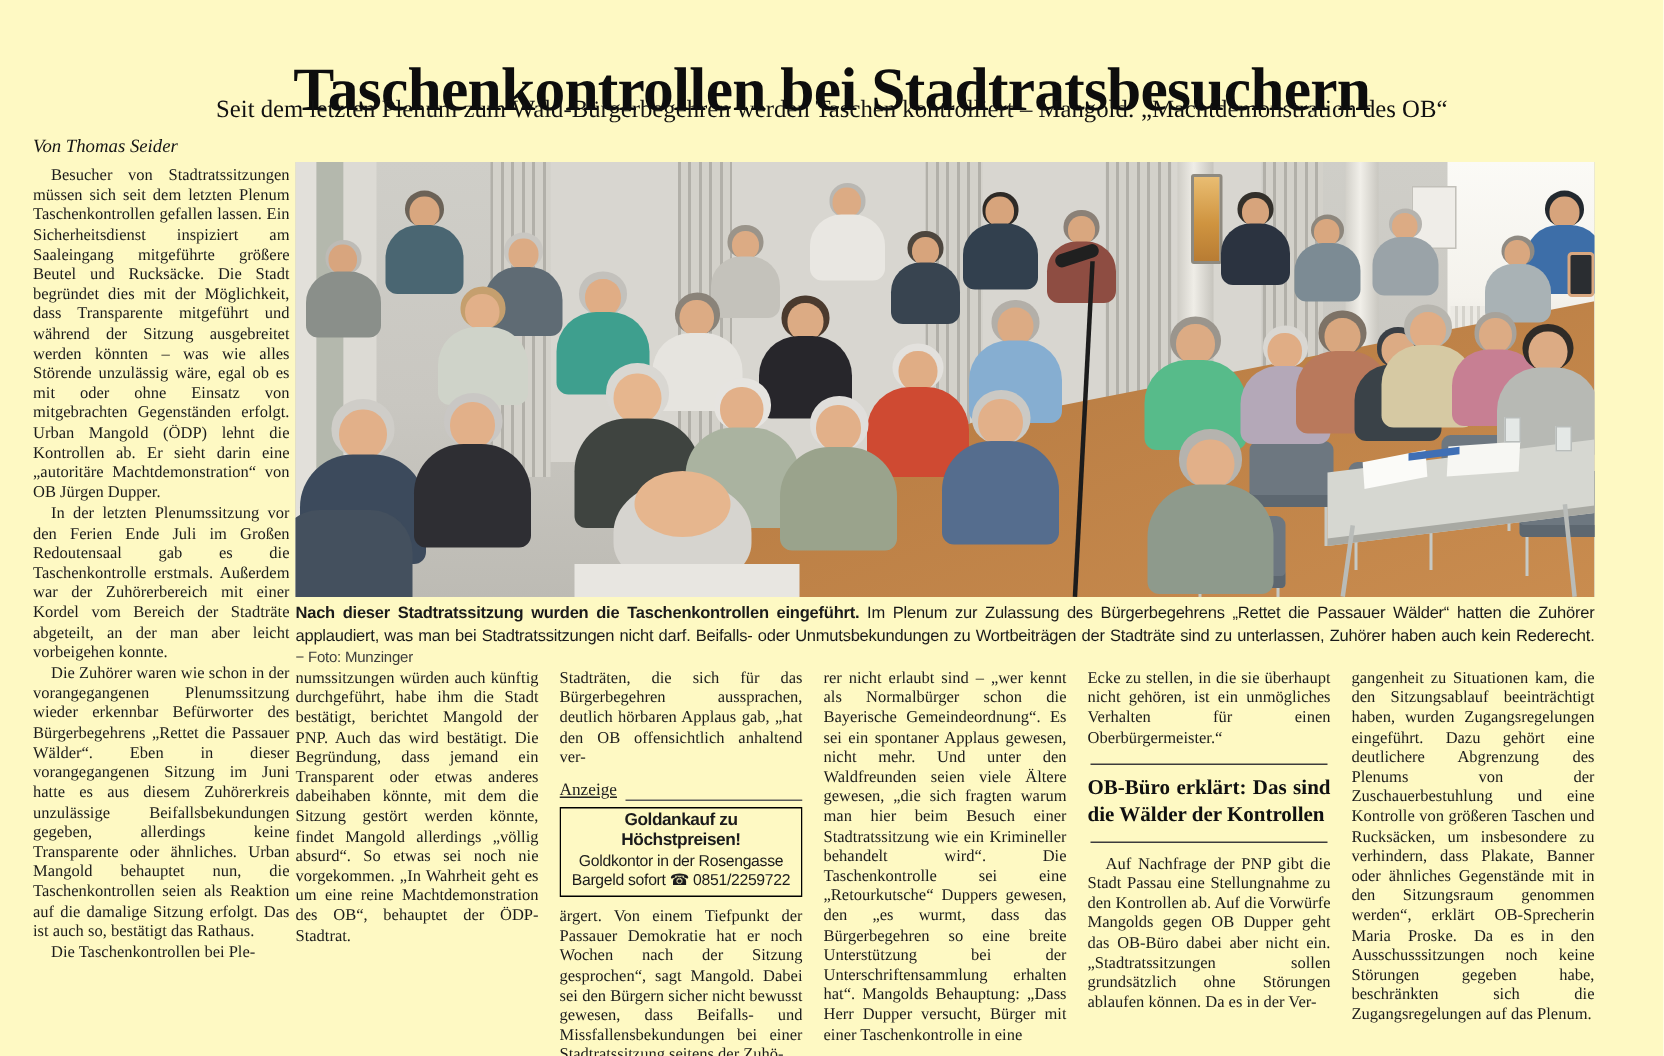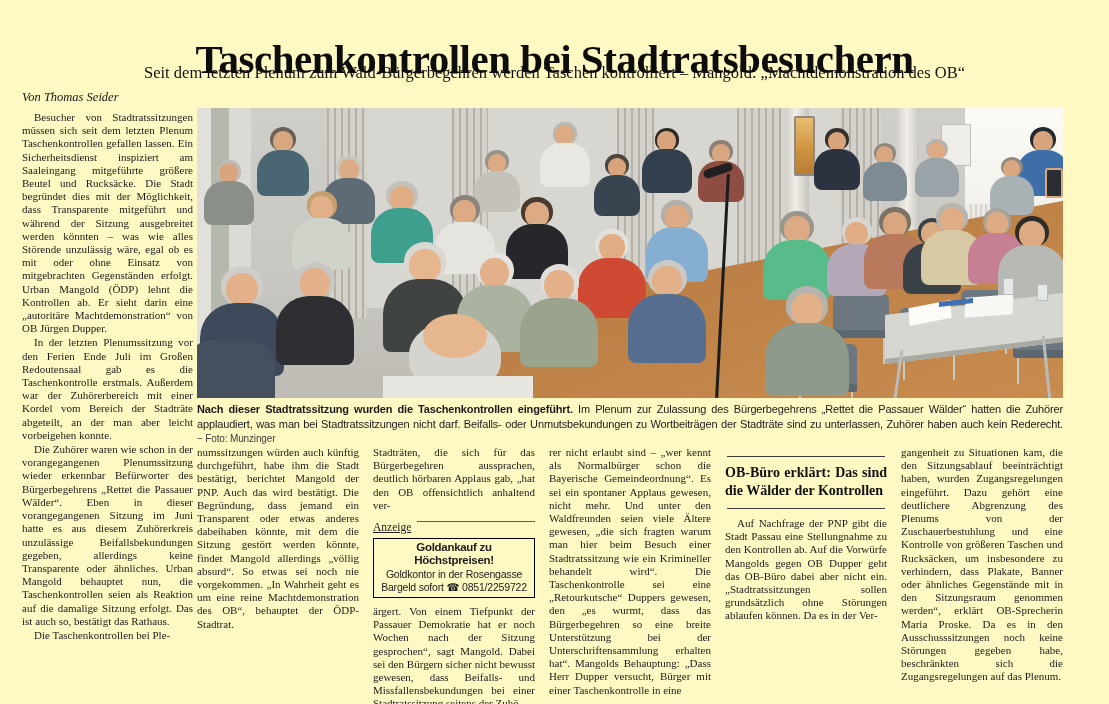--- a/index.html
+++ b/index.html
@@ -18,21 +18,21 @@
   .coltext p{margin:0;text-indent:12px;}
   .coltext p.noind{text-indent:0;}
   .coltext p + p{margin-top:1px;}
   #col1{position:absolute;left:22px;top:111px;width:171px;height:592px;overflow:hidden;}
   .bottomcols{position:absolute;left:197px;top:446px;width:866px;height:258px;
               display:flex;gap:14px;}
   .bcol{flex:1 1 0;overflow:hidden;}
 
   
   .adwrap{margin:9px 0 7px 0;}
-  .adlabel{display:flex;align-items:flex-start;gap:6px;font-size:11.5px;color:#222;text-decoration:underline;}
+  .adlabel{display:flex;align-items:flex-end;gap:6px;font-size:11.5px;color:#222;text-decoration:underline;}
   .adlabel .rule{flex:1;border-top:1px solid #5a5a5a;height:0;}
   .adbox{margin-top:4px;border:1.5px solid #000;padding:2px 2px 3px 2px;text-align:center;
          font-family:"Liberation Sans", sans-serif;}
   .adbox .l1{font-size:11.5px;font-weight:bold;letter-spacing:-0.3px;}
   .adbox .l2,.adbox .l3{font-size:10.5px;letter-spacing:-0.2px;}
 
   
   .subsec{margin:10px 0 8px 0;}
   .subsec .rule{border-top:1px solid #3c3c3c;height:0;margin:0 2px;}
   .subsec .t{padding:7px 0 8px 0;font-size:14px;line-height:18px;font-weight:bold;color:#101010;}
@@ -307,20 +307,21 @@
           <div class="l2">Goldkontor in der Rosengasse</div>
           <div class="l3">Bargeld sofort ☎ 0851/2259722</div>
         </div>
       </div>
       <p class="noind">ärgert. Von einem Tiefpunkt der Passauer Demokratie hat er noch Wochen nach der Sitzung gesprochen“, sagt Mangold. Dabei sei den Bürgern sicher nicht bewusst gewesen, dass Beifalls- und Missfallensbekundungen bei einer Stadtratssitzung seitens der Zuhö-</p>
     </div>
     <div class="bcol coltext">
       <p class="noind">rer nicht erlaubt sind – „wer kennt als Normalbürger schon die Bayerische Gemeindeordnung“. Es sei ein spontaner Applaus gewesen, nicht mehr. Und unter den Waldfreunden seien viele Ältere gewesen, „die sich fragten warum man hier beim Besuch einer Stadtratssitzung wie ein Krimineller behandelt wird“. Die Taschenkontrolle sei eine „Retourkutsche“ Duppers gewesen, den „es wurmt, dass das Bürgerbegehren so eine breite Unterstützung bei der Unterschriftensammlung erhalten hat“. Mangolds Behauptung: „Dass Herr Dupper versucht, Bürger mit einer Taschenkontrolle in eine</p>
     </div>
     <div class="bcol coltext">
+      <p class="noind">Ecke zu stellen, in die sie überhaupt nicht gehören, ist ein unmögliches Verhalten für einen Oberbürgermeister.“</p>
       <div class="subsec">
         <div class="rule"></div>
         <div class="t">OB-Büro erklärt: Das sind die Wälder der Kontrollen</div>
         <div class="rule"></div>
       </div>
       <p>Auf Nachfrage der PNP gibt die Stadt Passau eine Stellungnahme zu den Kontrollen ab. Auf die Vorwürfe Mangolds gegen OB Dupper geht das OB-Büro dabei aber nicht ein. „Stadtratssitzungen sollen grundsätzlich ohne Störungen ablaufen können. Da es in der Ver-</p>
     </div>
     <div class="bcol coltext">
       <p class="noind">gangenheit zu Situationen kam, die den Sitzungsablauf beeinträchtigt haben, wurden Zugangsregelungen eingeführt. Dazu gehört eine deutlichere Abgrenzung des Plenums von der Zuschauerbestuhlung und eine Kontrolle von größeren Taschen und Rucksäcken, um insbesondere zu verhindern, dass Plakate, Banner oder ähnliches Gegenstände mit in den Sitzungsraum genommen werden“, erklärt OB-Sprecherin Maria Proske. Da es in den Ausschusssitzungen noch keine Störungen gegeben habe, beschränkten sich die Zugangsregelungen auf das Plenum.</p>
     </div>

